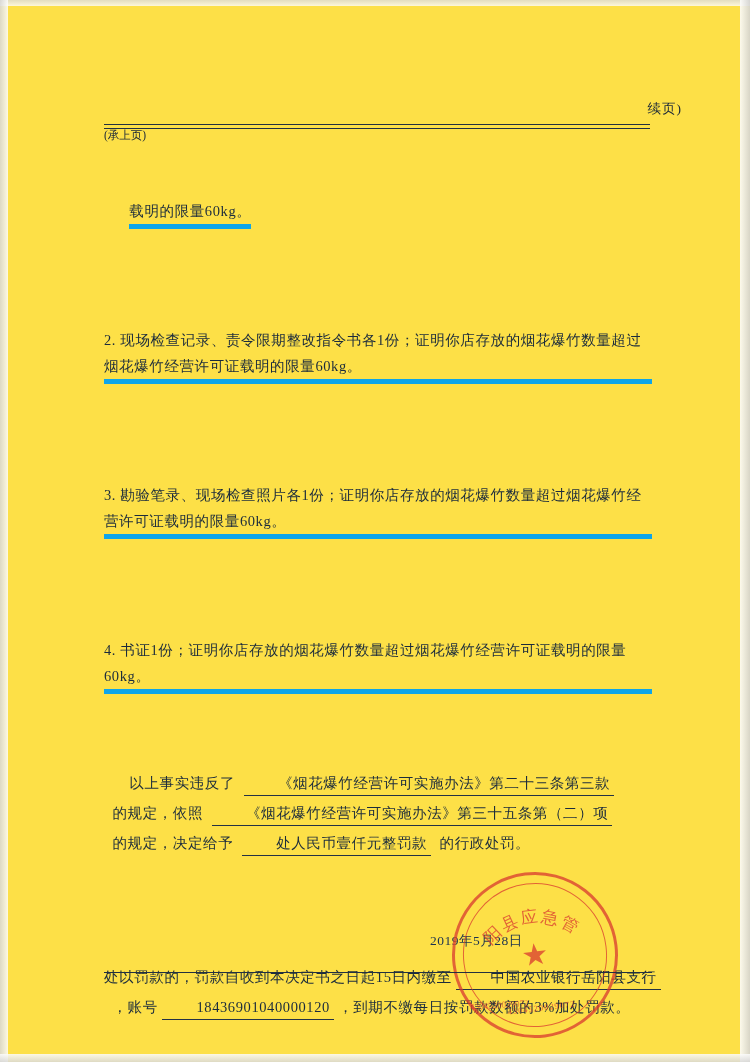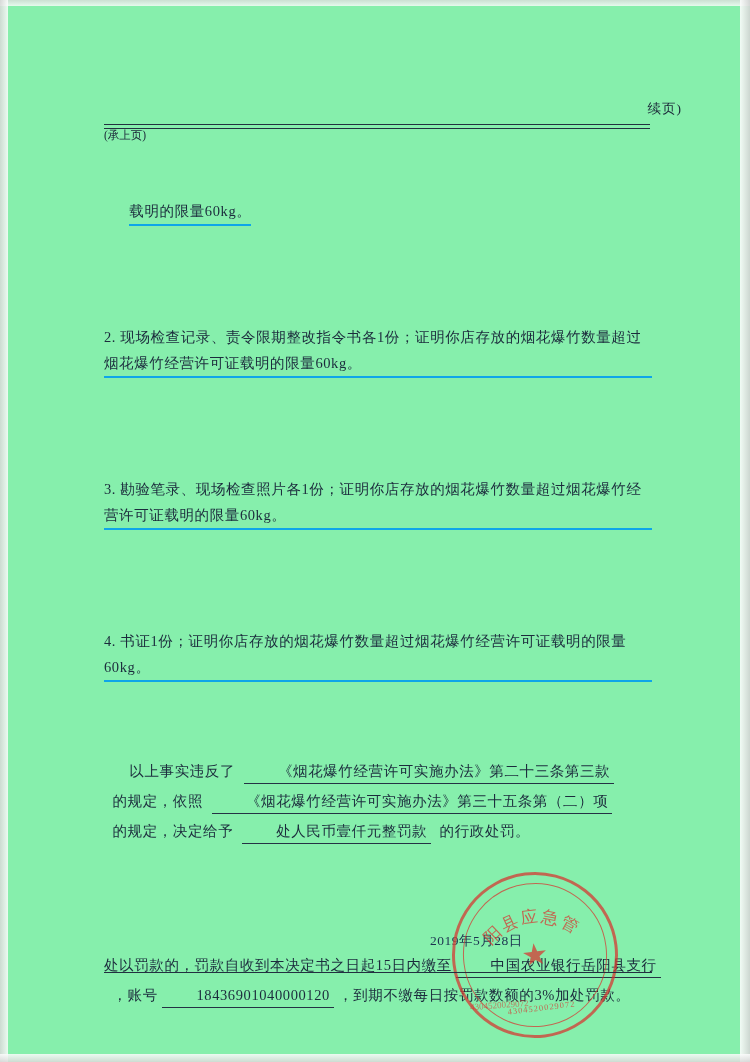--- a/index.html
+++ b/index.html
@@ -14,21 +14,21 @@
     color: #1c2a3a;
     position: relative;
     overflow: hidden;
   }
   .page {
     position: absolute;
     left: 0;
     top: 0;
     width: 750px;
     height: 1062px;
-    background: #86efac;
+    background: #fde047;
   }
   
   .scan-edge-left {
     position: absolute;
     left: 0; top: 0; width: 8px; height: 1062px;
     background: linear-gradient(to right, #d8d8d8, #fdfdfd);
     opacity: .85;
   }
   .scan-edge-right {
     position: absolute;
@@ -85,21 +85,21 @@
   }
   .line {
     position: relative;
     font-size: 14.5px;
     line-height: 30px;
     letter-spacing: .6px;
     white-space: pre-wrap;
     color: #1b2b3c;
   }
   .ul {
-    border-bottom: 2px solid #0ea5e9;
+    border-bottom: 5px solid #0ea5e9;
     display: inline-block;
     line-height: 26px;
   }
   .indent2 { text-indent: 2.1em; }
   .gap-sm { height: 8px; }
   .gap-md { height: 14px; }
 
   .fillin {
     display: inline-block;
     border-bottom: 1px solid #243244;

